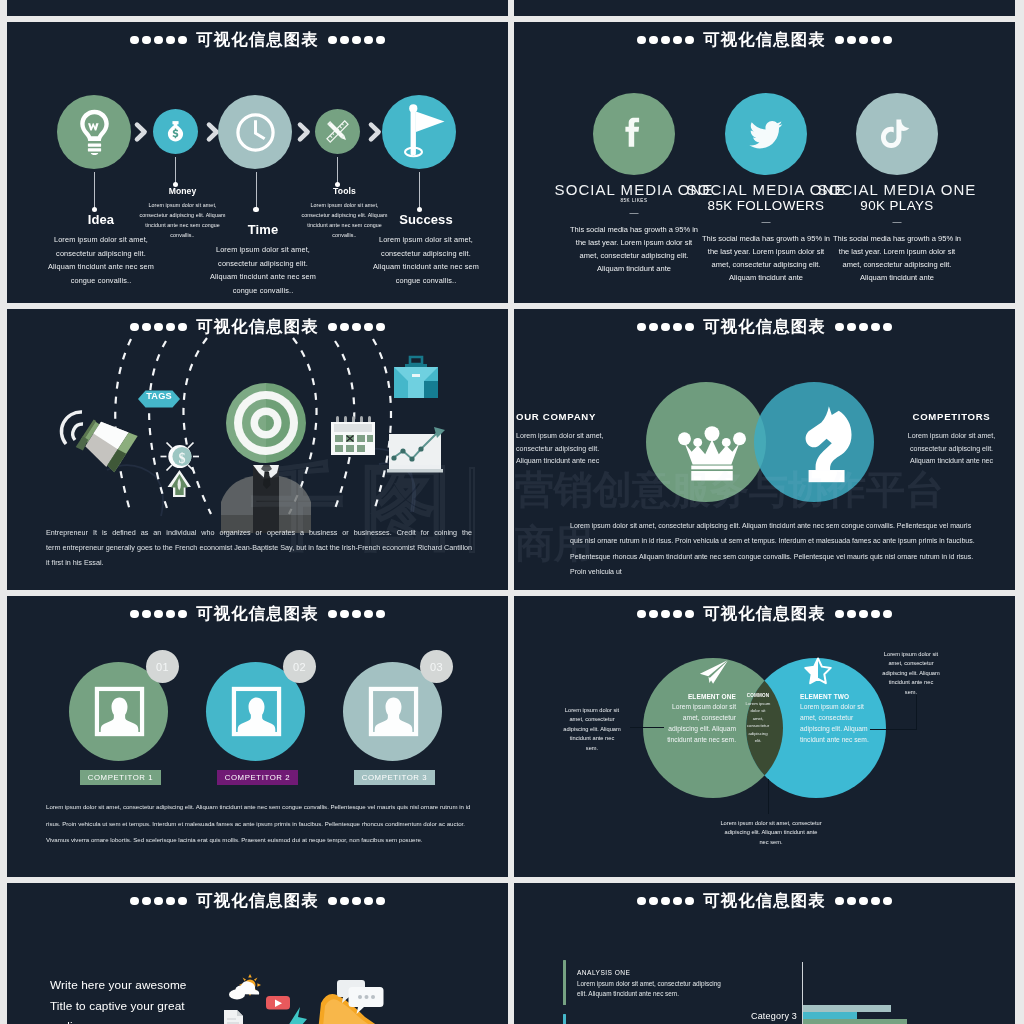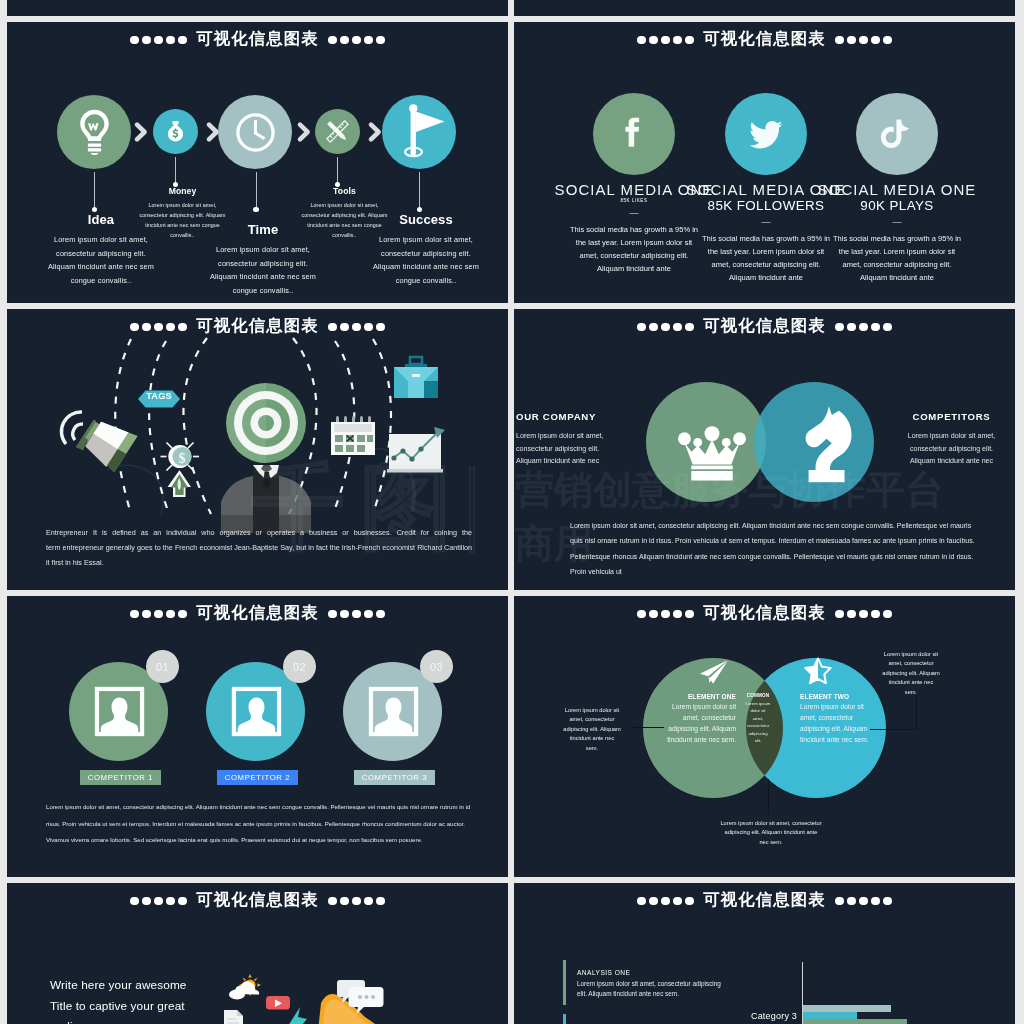--- a/index.html
+++ b/index.html
@@ -10,21 +10,21 @@
 .grid{position:absolute;left:7px;top:-265px;width:1010px}
 .row{height:287px;position:relative}
 .slide{position:absolute;top:0;width:501px;height:281px;background:#16202e;overflow:hidden}
 .slide.left{left:0}
 .slide.right{left:507px}
 .hdr{position:absolute;top:7px;left:0;width:100%;height:22px;color:#fff;display:flex;
      align-items:center;justify-content:center;white-space:nowrap}
 .hdr .dots{display:flex;align-items:center}
 .hdr .dots i{display:block;width:8.6px;height:8.6px;border-radius:50%;background:#fff;margin:0 1.7px}
 .hdr .zh{font-size:16.4px;font-weight:700;letter-spacing:1.1px;margin:0 8px;line-height:17px;
-  position:relative;top:-0.5px;font-family:Liberation Mono, monospace}
+  position:relative;top:-0.5px;font-family:Liberation Sans, sans-serif}
 .ic{position:absolute;left:0;top:0;width:100%;height:100%;display:flex;align-items:center;justify-content:center}
 svg{display:block;overflow:visible}
 .wmark{position:absolute;left:0;top:0;width:1024px;height:1024px;pointer-events:none;overflow:hidden}
 .wm{position:absolute;pointer-events:none;white-space:nowrap;font-weight:700;font-family:"Liberation Sans",sans-serif}
 .wm-logo{left:252px;top:461px;font-size:92px;line-height:92px;letter-spacing:16px;color:transparent;
   -webkit-text-stroke:2.2px rgba(205,221,240,.065)}
 .wm-bar{left:469px;top:467px;width:6px;height:86px;border:2.2px solid rgba(205,221,240,.065)}
 .wm-l1{left:515px;top:467px;font-size:39px;line-height:46px;letter-spacing:0px;color:rgba(205,221,240,.075)}
 .wm-l2{left:515px;top:521px;font-size:39px;line-height:46px;letter-spacing:0px;color:rgba(205,221,240,.075)}
 
@@ -626,21 +626,21 @@
         <div class="ccirc" style="left:199px;background:#45b7ca"></div>
         <div class="cbadge" style="left:276px">
               <span>02</span>
             </div>
         <span class="cic" style="left:226px">
           <svg viewBox="0 0 100 100" width="47" height="47">
                 <rect x="2" y="2" width="96" height="96" fill="none" stroke="#fdfefe" stroke-width="9"></rect>
                 <path d="M50 20 c10 0 17 9 17 20 0 7 -2 13 -5 17 v6 c0 4 3 6 8 8 l12 5 c5 2 8 6 8 12 v7 H10 v-7 c0 -6 3 -10 8 -12 l12 -5 c5 -2 8 -4 8 -8 v-6 c-3 -4 -5 -10 -5 -17 0 -11 7 -20 17 -20z" fill="#fdfefe"></path>
               </svg>
         </span>
-        <div class="clbl" style="left:210px;background:#3b82f6">
+        <div class="clbl" style="left:210px;background:#701a75">
               <span>COMPETITOR 2</span>
             </div>
 
         <div class="ccirc" style="left:336px;background:#a3c1c2"></div>
         <div class="cbadge" style="left:413px">
               <span>03</span>
             </div>
         <span class="cic" style="left:363px">
           <svg viewBox="0 0 100 100" width="47" height="47">
                 <rect x="2" y="2" width="96" height="96" fill="none" stroke="#fdfefe" stroke-width="9"></rect>

